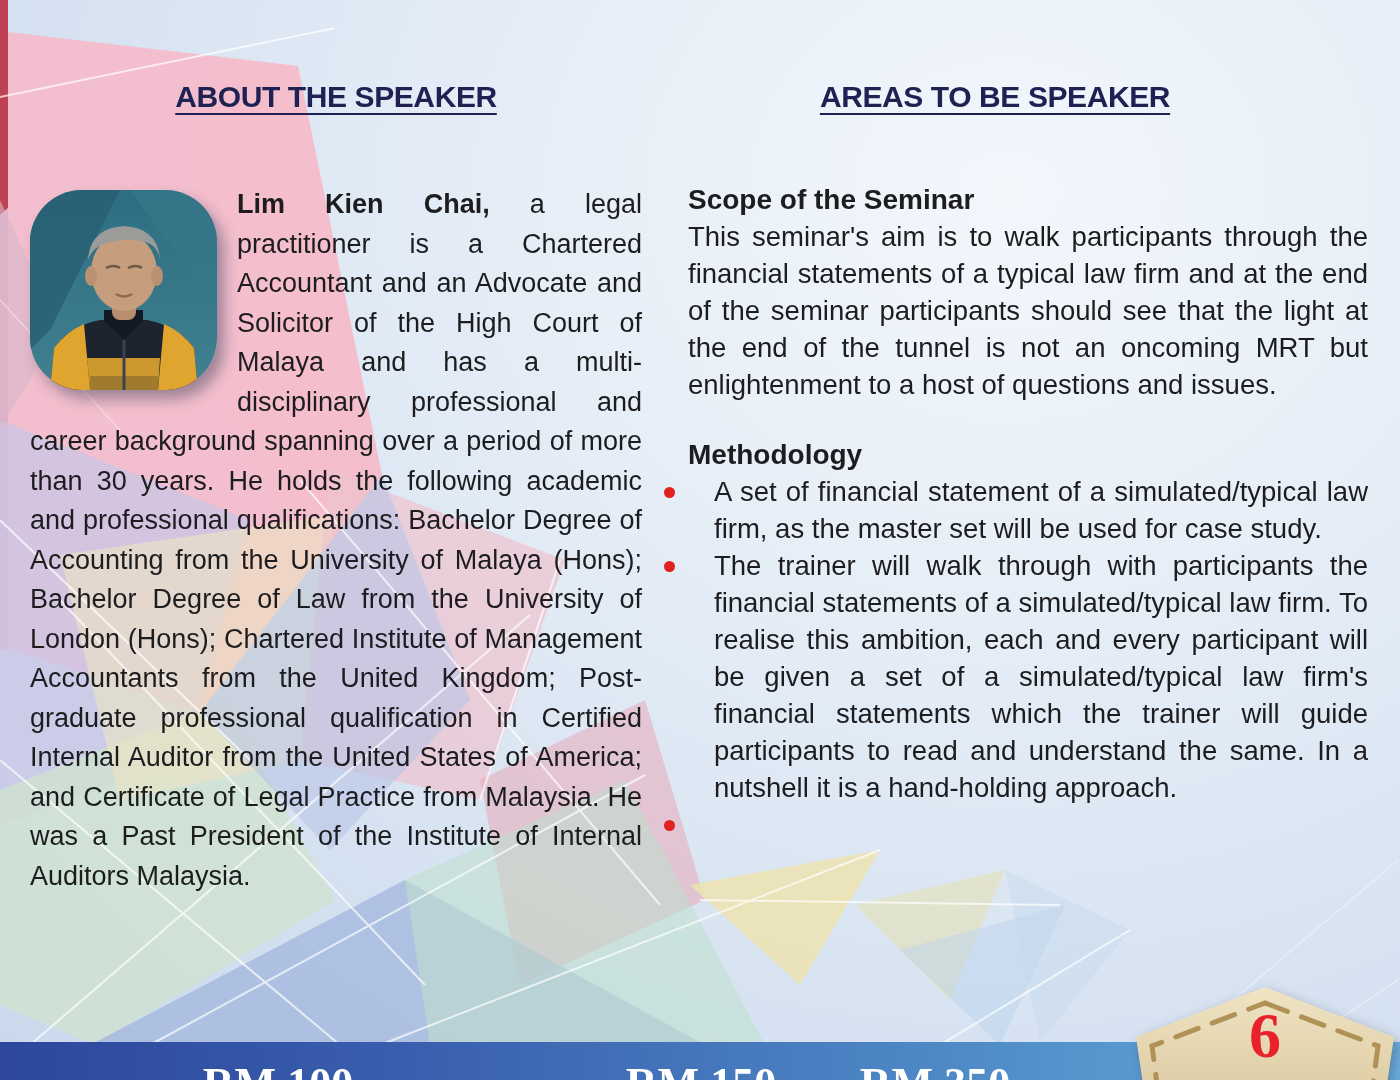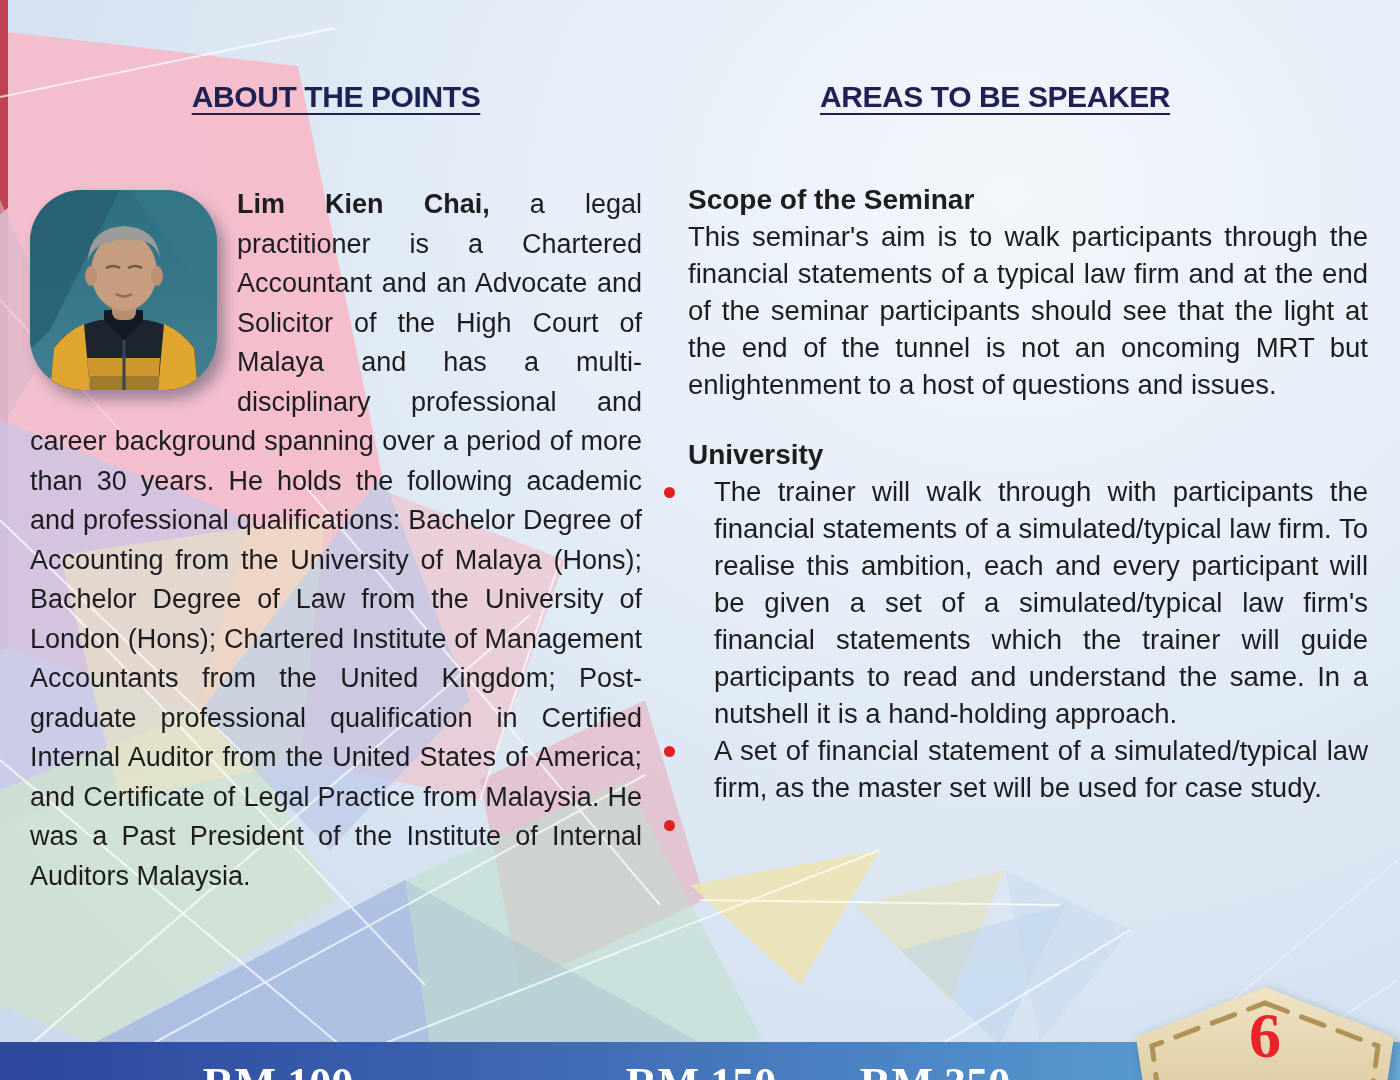--- a/index.html
+++ b/index.html
@@ -166,21 +166,21 @@
       <line x1="700" y1="900" x2="1060" y2="905"></line>
       <line x1="940" y1="1045" x2="1130" y2="930"></line>
     </g>
     <g stroke="#ffffff" stroke-width="1.5" opacity="0.4" fill="none">
       <line x1="1180" y1="1045" x2="1398" y2="860"></line>
       <line x1="1300" y1="1045" x2="1398" y2="980"></line>
       <line x1="0" y1="300" x2="120" y2="430"></line>
     </g>
   </svg>
 
-  <div class="col-heading heading-left">ABOUT THE POINTS</div>
+  <div class="col-heading heading-left">ABOUT THE SPEAKER</div>
 
   <div class="bio">
     <span class="speaker-photo">
       <svg viewBox="0 0 187 200">
         <defs>
           <linearGradient id="bgTeal" x1="0" y1="0" x2="0" y2="1">
             <stop offset="0" stop-color="#2e6e82"></stop>
             <stop offset="1" stop-color="#41808f"></stop>
           </linearGradient>
         </defs>
@@ -214,29 +214,29 @@
     </span>
     <b>Lim Kien Chai,</b><span> a legal practitioner is a Chartered Accountant and an Advocate and Solicitor of the High Court of Malaya and has a multi-disciplinary professional and career background spanning over a period of more than 30 years. He holds the following academic and professional qualifications: Bachelor Degree of Accounting from the University of Malaya (Hons); Bachelor Degree of Law from the University of London (Hons); Chartered Institute of Management Accountants from the United Kingdom; Post-graduate professional qualification in Certified Internal Auditor from the United States of America; and Certificate of Legal Practice from Malaysia. He was a Past President of the Institute of Internal Auditors Malaysia.</span>
   </div>
 
   <div class="col-heading heading-right">AREAS TO BE SPEAKER</div>
 
   <div class="right-col">
     <div class="sub-title">Scope of the Seminar</div>
     <p>This seminar's aim is to walk participants through the financial statements of a typical law firm and at the end of the seminar participants should see that the light at the end of the tunnel is not an oncoming MRT but enlightenment to a host of questions and issues.</p>
 
-    <div class="sub-title methodology-title">University</div>
+    <div class="sub-title methodology-title">Methodology</div>
     <ul class="bullet-list">
       <li>
         <span class="bullet-dot"></span>
-        <span>The trainer will walk through with participants the financial statements of a simulated/typical law firm. To realise this ambition, each and every participant will be given a set of a simulated/typical law firm's financial statements which the trainer will guide participants to read and understand the same.  In a nutshell it is a hand-holding approach.</span>
+        <span>A set of financial statement of a simulated/typical law firm, as the master set will be used for case study.</span>
       </li>
       <li>
         <span class="bullet-dot"></span>
-        <span>A set of financial statement of a simulated/typical law firm, as the master set will be used for case study.</span>
+        <span>The trainer will walk through with participants the financial statements of a simulated/typical law firm. To realise this ambition, each and every participant will be given a set of a simulated/typical law firm's financial statements which the trainer will guide participants to read and understand the same.  In a nutshell it is a hand-holding approach.</span>
       </li>
       <li>
         <span class="bullet-dot"></span>
       </li>
     </ul>
   </div>
 
   <div class="footer-bar"></div>
   <div class="price price-1">RM 100</div>
   <div class="price price-2">RM 150</div>

